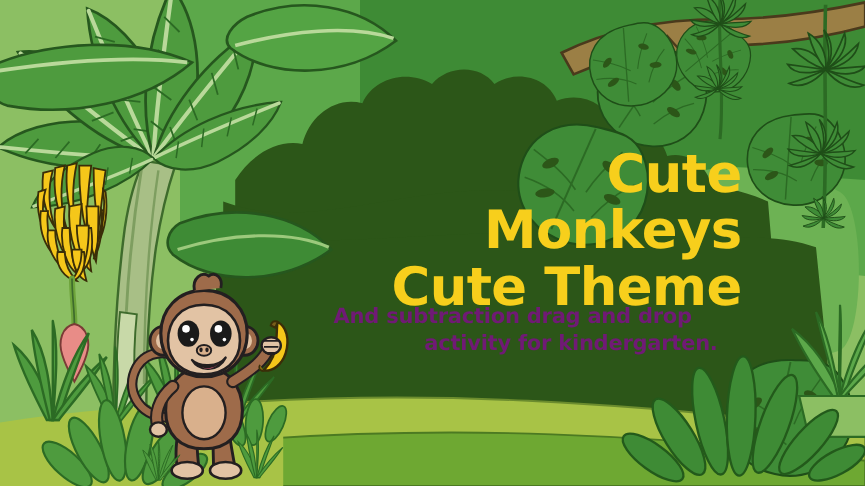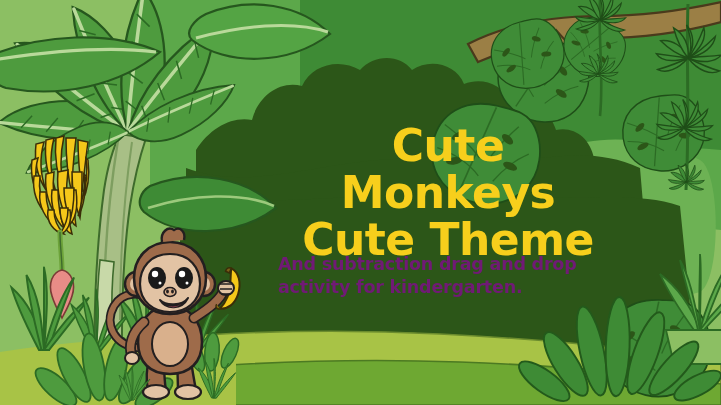--- a/index.html
+++ b/index.html
@@ -6,29 +6,29 @@
   #slide{
     position:relative;width:721px;height:405px;overflow:hidden;
     background:#8CBF63;
     font-family:"DejaVu Sans","Liberation Sans",sans-serif;
   }
   #art{position:absolute;left:0;top:0;width:721px;height:405px;}
   .txtlayer{position:absolute;left:0;top:0;width:721px;height:405px;pointer-events:none;}
   #title{
     position:absolute;left:278px;top:122px;width:340px;
     color:#F7CF1C;font-size:44px;line-height:47px;font-weight:bold;
-    letter-spacing:-0.5px;text-align:center;
+    letter-spacing:-0.5px;text-align:right;
   }
   #title .l2{display:block;}
   #subtitle{
     position:absolute;left:278px;top:253px;width:320px;
     color:#701a75;font-size:17.5px;line-height:23px;font-weight:600;
     letter-spacing:-0.2px;text-align:left;
   }
-  #subtitle .s2{display:block;}
+  #subtitle .s2{display:block;text-align:right;}
 </style>
 </head>
 <body>
 
 <div id="slide">
 
   <svg id="art" viewBox="0 0 721 405">
     <defs>
       <clipPath id="frame">
           <rect x="0" y="0" width="721" height="405"></rect>

